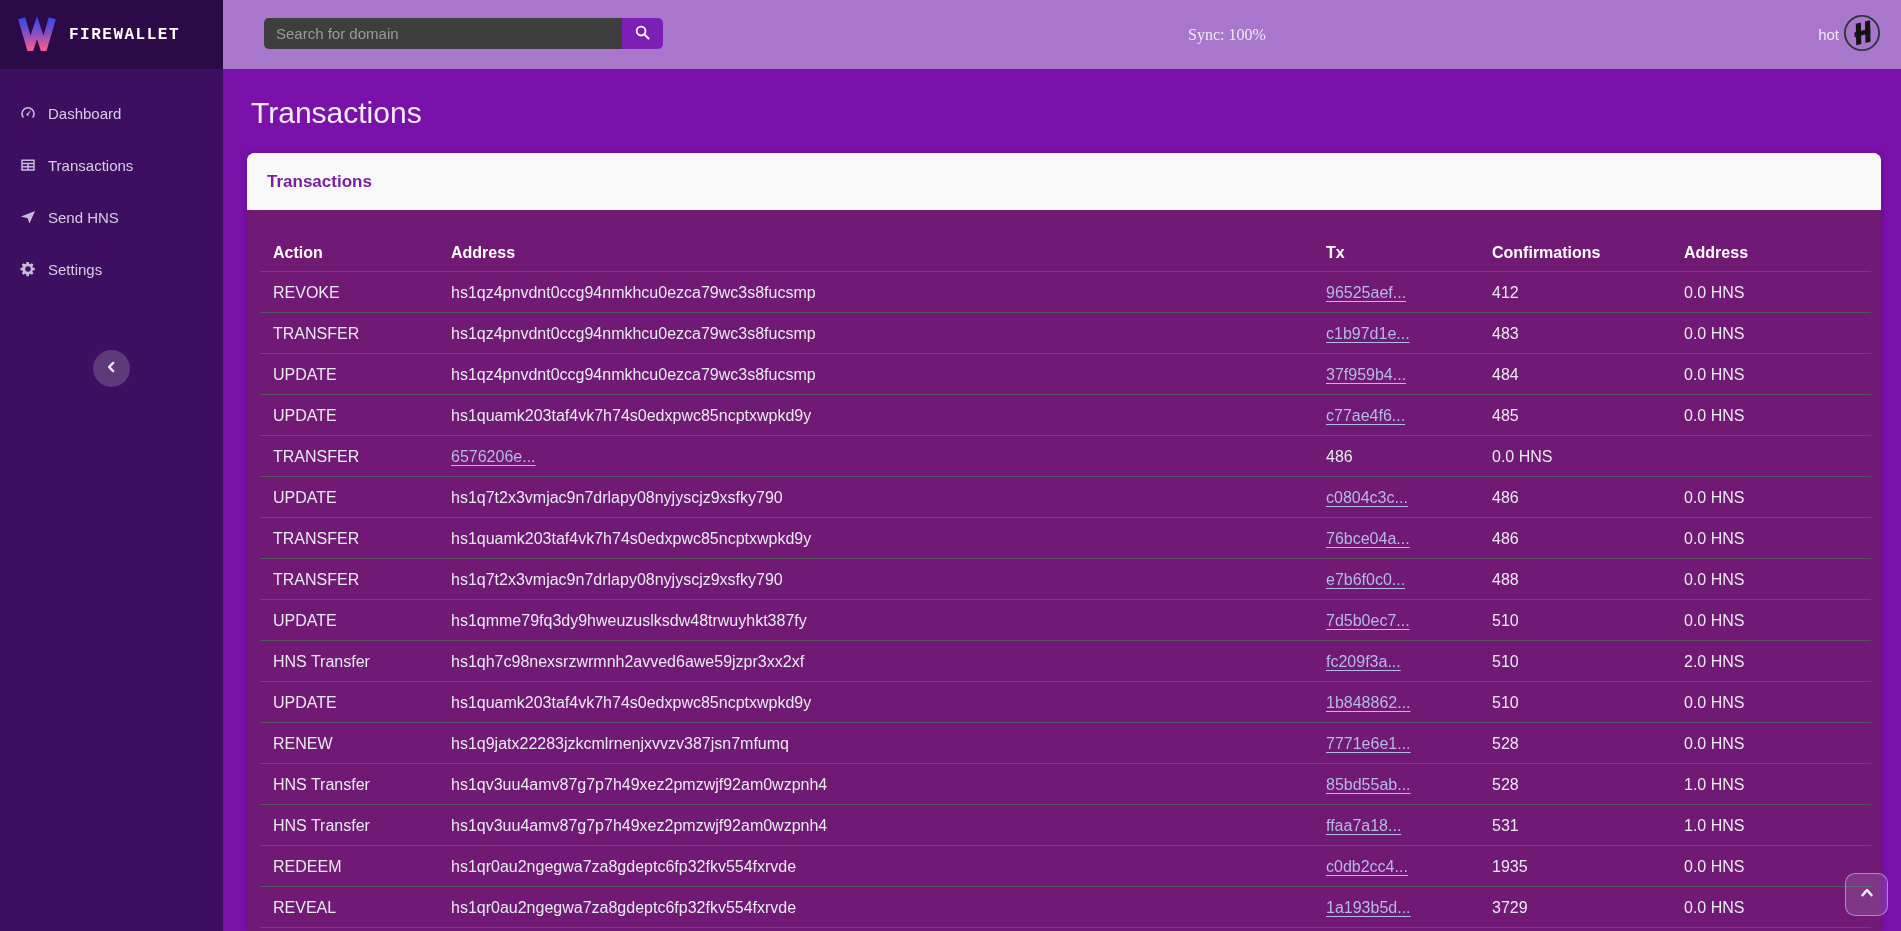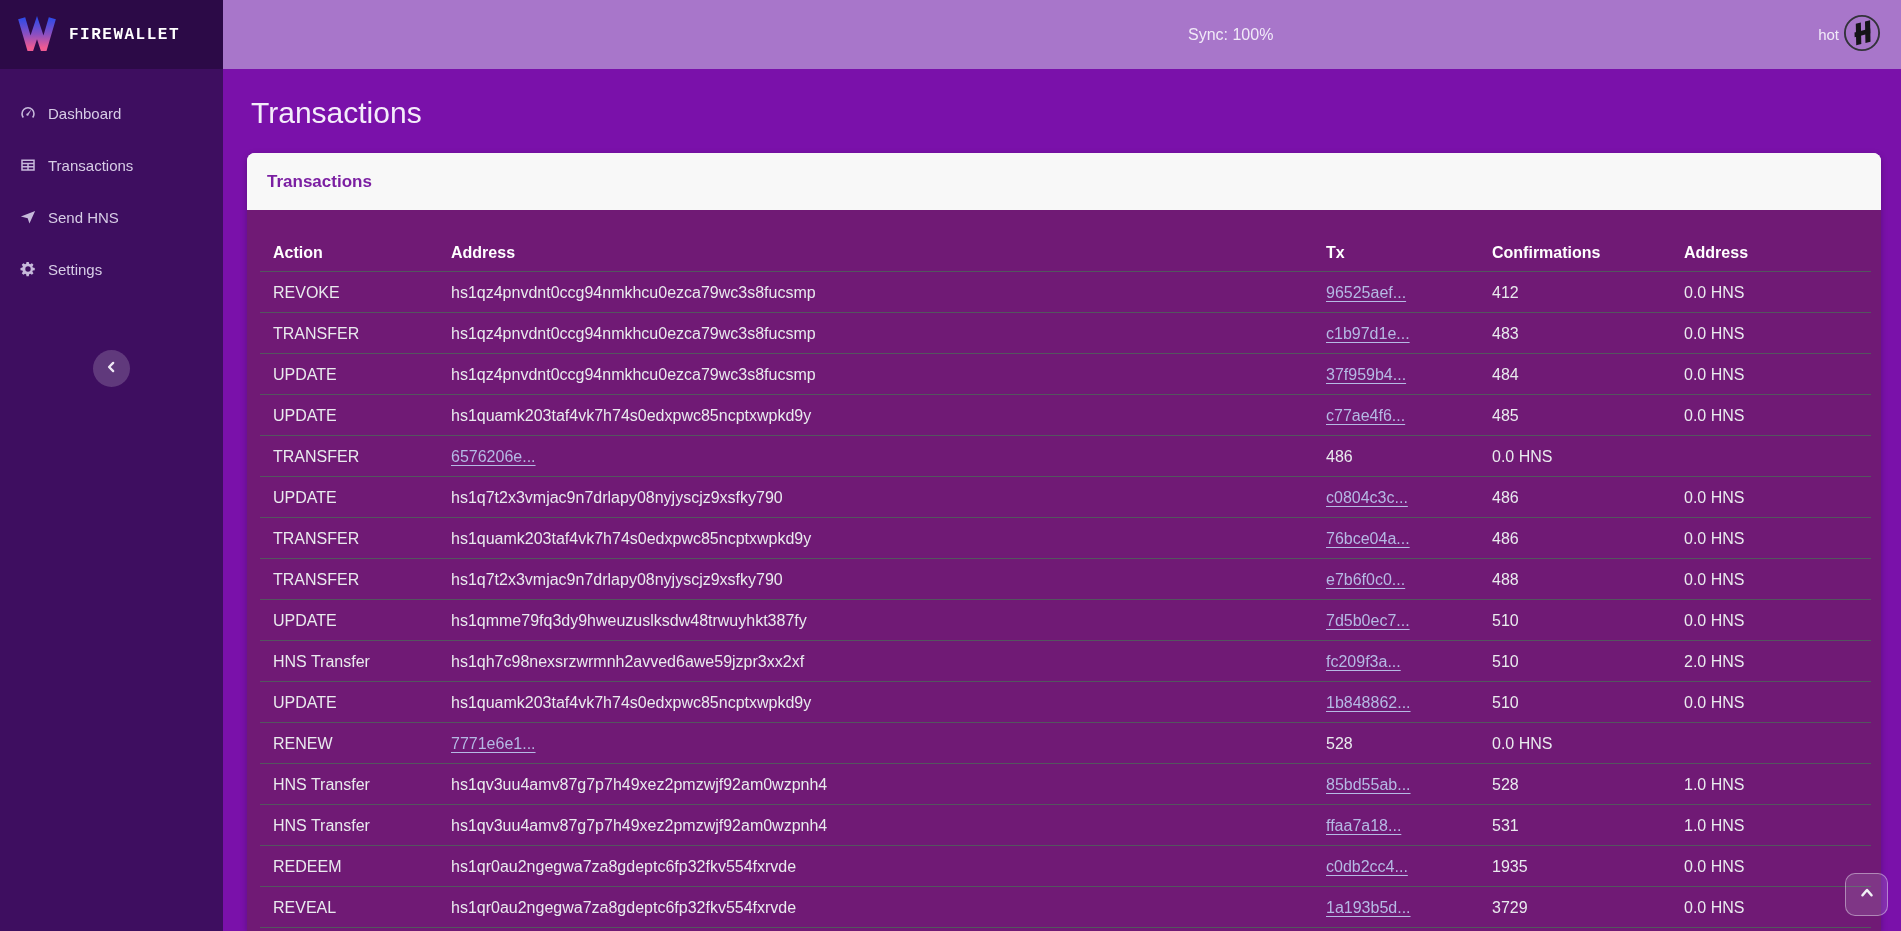--- a/index.html
+++ b/index.html
@@ -18,21 +18,21 @@
     background:rgba(255,255,255,0.18);border:none;display:flex;align-items:center;justify-content:center;cursor:pointer;}
 
   
   .topbar{position:absolute;left:223px;top:0;width:1678px;height:69px;background:#a876ca;z-index:4;}
   .search-group{position:absolute;left:41px;top:18px;height:31px;display:flex;}
   .search-input{width:358px;height:31px;background:#3e3e3e;border:none;outline:none;color:#d8d8d8;
     font-size:15px;padding:0 12px;border-radius:5px 0 0 5px;}
   .search-input::placeholder{color:#9a9a9a;}
   .search-btn{width:41px;height:31px;background:#7d1fb4;border:none;border-radius:0 5px 5px 0;
     display:flex;align-items:center;justify-content:center;cursor:pointer;}
-  .sync-label{position:absolute;left:965px;top:0;height:69px;display:flex;align-items:center;color:#f1eaf8;font-size:16px;}
+  .sync-label{position:absolute;left:965px;top:0;height:69px;display:flex;align-items:center;color:#f1eaf8;font-size:16px;font-family:Liberation Serif, serif;}
   .wallet-cluster{position:absolute;right:20px;top:0;height:69px;display:flex;align-items:center;gap:4px;}
   .wallet-label{color:#f1eaf8;font-size:15px;}
 
   
   .main{position:absolute;left:223px;top:69px;width:1678px;height:862px;background:#7a11aa;padding:0 20px 0 24px;}
   .page-title{margin:26px 0 0 4px;color:#f4edfa;font-size:30px;font-weight:500;line-height:36px;}
   .card{margin-top:22px;height:calc(862px - 84px);background:#f8f8f8;border-radius:8px 8px 0 0;overflow:hidden;
     box-shadow:0 2px 6px rgba(0,0,0,0.25);}
   .card-header{height:57px;display:flex;align-items:center;padding-left:20px;background:#f8f8f8;}
   .card-title{color:#7b1fa2;font-weight:bold;font-size:17px;}
@@ -111,20 +111,31 @@
     <button class="collapse-btn">
       <span>
         <svg width="14" height="14" viewBox="0 0 24 24">
             <polyline points="14,5 7,12 14,19" fill="none" stroke="#efe9f5" stroke-width="4" stroke-linecap="round" stroke-linejoin="round"></polyline>
           </svg>
       </span>
     </button>
   </aside>
 
   <header class="topbar">
+    <div class="search-group">
+      <input class="search-input" type="text" placeholder="Search for domain" style="">
+      <button class="search-btn">
+        <span>
+          <svg width="17" height="17" viewBox="0 0 24 24">
+            <circle cx="10" cy="10" r="6.2" fill="none" stroke="#ffffff" stroke-width="2.6"></circle>
+            <line x1="14.8" y1="14.8" x2="20.5" y2="20.5" stroke="#ffffff" stroke-width="2.8" stroke-linecap="round"></line>
+          </svg>
+        </span>
+      </button>
+    </div>
     <div class="sync-label">Sync: 100%</div>
     <div class="wallet-cluster">
       <span class="wallet-label">hot</span>
       <span>
         <svg width="38" height="38" viewBox="0 0 40 40">
           <circle cx="20" cy="20" r="18" fill="none" stroke="#33333a" stroke-width="2"></circle>
           <g fill="#141418" transform="rotate(-14 20 20)">
             <path d="M16 9 h5.5 L16.5 31 h-5.5 z"></path>
             <path d="M26 9 h5.5 L26.5 31 h-5.5 z"></path>
             <path d="M12.5 17.5 h17 l-1.1 5 h-17 z"></path>
@@ -220,20 +231,21 @@
             </div>
             <div class="trow">
               <div class="cell">UPDATE</div>
               <div class="cell">hs1quamk203taf4vk7h74s0edxpwc85ncptxwpkd9y</div>
               <div class="cell"><a class="tx-link">1b848862...</a></div>
               <div class="cell">510</div>
               <div class="cell">0.0 HNS</div>
             </div>
             <div class="trow">
               <div class="cell">RENEW</div>
+              <div class="cell">hs1q9jatx22283jzkcmlrnenjxvvzv387jsn7mfumq</div>
               <div class="cell"><a class="tx-link">7771e6e1...</a></div>
               <div class="cell">528</div>
               <div class="cell">0.0 HNS</div>
             </div>
             <div class="trow">
               <div class="cell">HNS Transfer</div>
               <div class="cell">hs1qv3uu4amv87g7p7h49xez2pmzwjf92am0wzpnh4</div>
               <div class="cell"><a class="tx-link">85bd55ab...</a></div>
               <div class="cell">528</div>
               <div class="cell">1.0 HNS</div>

